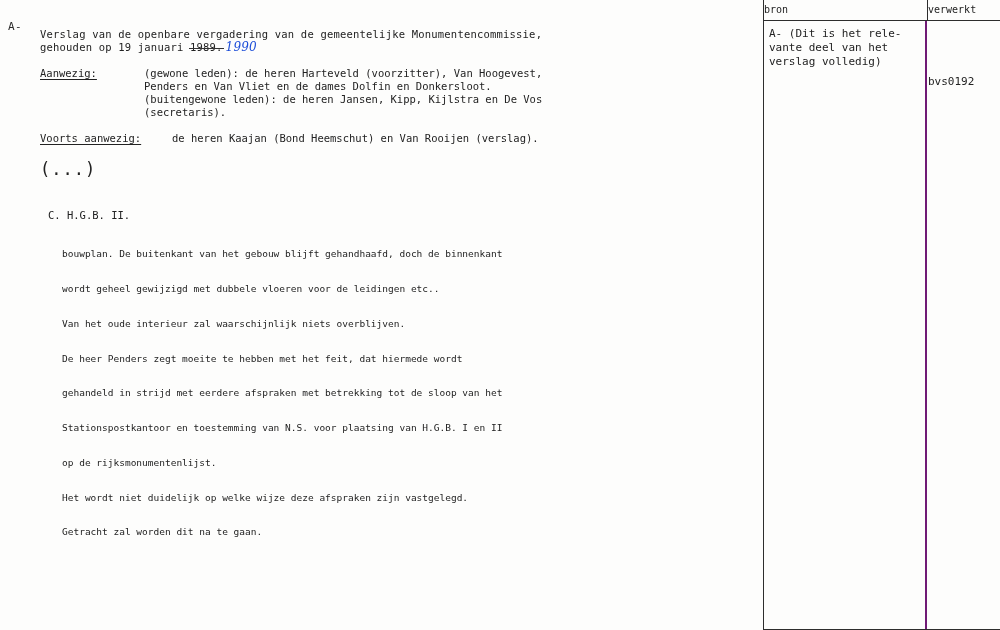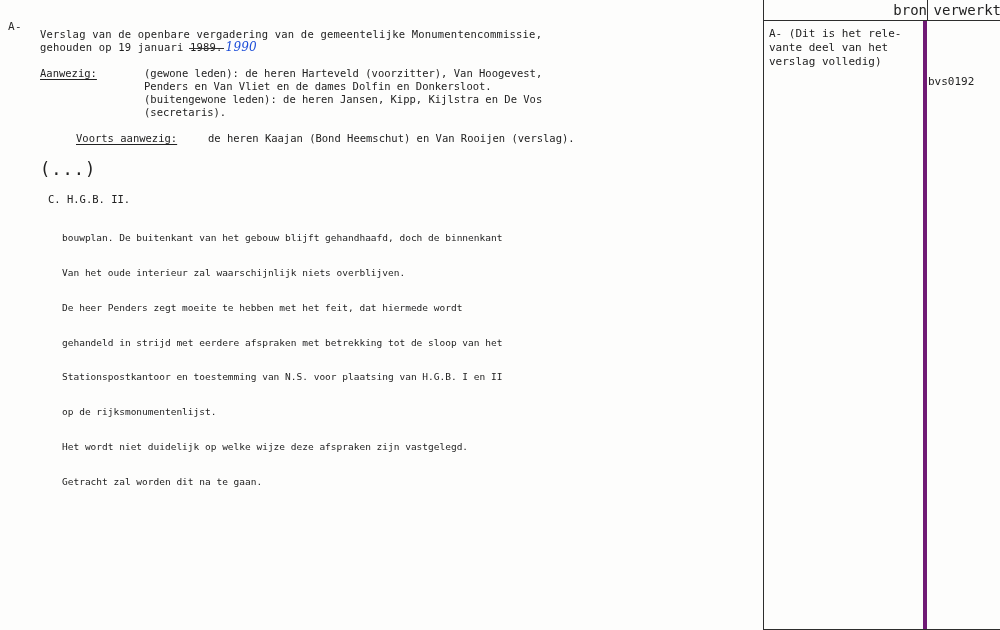--- a/index.html
+++ b/index.html
@@ -78,38 +78,37 @@
     line-height: 13px;
     width: 104px;
     flex: 0 0 104px;
     text-decoration: underline;
     text-underline-offset: 2px;
     color: #222;
   }
   .block-label.wide {
     width: 132px;
     flex: 0 0 132px;
-    margin-left: 36px;
   }
   .block-text {
     font-size: 10.5px;
     line-height: 13px;
     color: #222;
     white-space: pre-wrap;
   }
 
   .ellipsis-line {
     margin-top: 14px;
     font-size: 17px;
     letter-spacing: 1px;
     color: #222;
   }
 
   .section {
-    margin-top: 14px;
+    margin-top: 30px;
   }
   .section-title {
     font-size: 10.5px;
     line-height: 13px;
     margin-left: 8px;
     color: #222;
   }
   .section-para {
     margin-top: 3px;
     margin-left: 22px;
@@ -131,44 +130,44 @@
     width: 237px;
     height: 630px;
     border-left: 1px solid #2d2d2d;
   }
   .table-head {
     display: flex;
     height: 20px;
     border-bottom: 1px solid #2d2d2d;
   }
   .th {
-    font-size: 14px;
+    font-size: 10px;
     line-height: 20px;
-    text-align: right;
+    text-align: left;
     color: #222;
   }
   .th.bron {
     width: 163px;
     flex: 0 0 163px;
     border-right: 1px solid #2d2d2d;
   }
   .th.verwerkt {
     flex: 1 1 auto;
   }
   .table-body {
     display: flex;
     height: 610px;
   }
   .td {
     position: relative;
   }
   .td.bron {
     width: 163px;
     flex: 0 0 163px;
-    border-right: 4px solid #701a75;
+    border-right: 2px solid #701a75;
     padding: 6px 6px 14px 5px;
     box-sizing: border-box;
   }
   .td.verwerkt {
     flex: 1 1 auto;
     padding: 0;
   }
   .cell-text {
     font-size: 11px;
     line-height: 14px;
@@ -216,20 +215,21 @@
       <div class="block-label wide">Voorts aanwezig:</div>
       <div class="block-text">de heren Kaajan (Bond Heemschut) en Van Rooijen (verslag).</div>
     </div>
 
     <div class="ellipsis-line">(...)</div>
 
     <div class="section">
       <div class="section-title">C. H.G.B. II.</div>
       <div class="section-para">
         <div>bouwplan. De buitenkant van het gebouw blijft gehandhaafd, doch de binnenkant</div>
+        <div>wordt geheel gewijzigd met dubbele vloeren voor de leidingen etc..</div>
         <div>Van het oude interieur zal waarschijnlijk niets overblijven.</div>
         <div>De heer Penders zegt moeite te hebben met het feit, dat hiermede wordt</div>
         <div>gehandeld in strijd met eerdere afspraken met betrekking tot de sloop van het</div>
         <div>Stationspostkantoor en toestemming van N.S. voor plaatsing van H.G.B. I en II</div>
         <div>op de rijksmonumentenlijst.</div>
         <div>Het wordt niet duidelijk op welke wijze deze afspraken zijn vastgelegd.</div>
         <div>Getracht zal worden dit na te gaan.</div>
       </div>
     </div>
 

